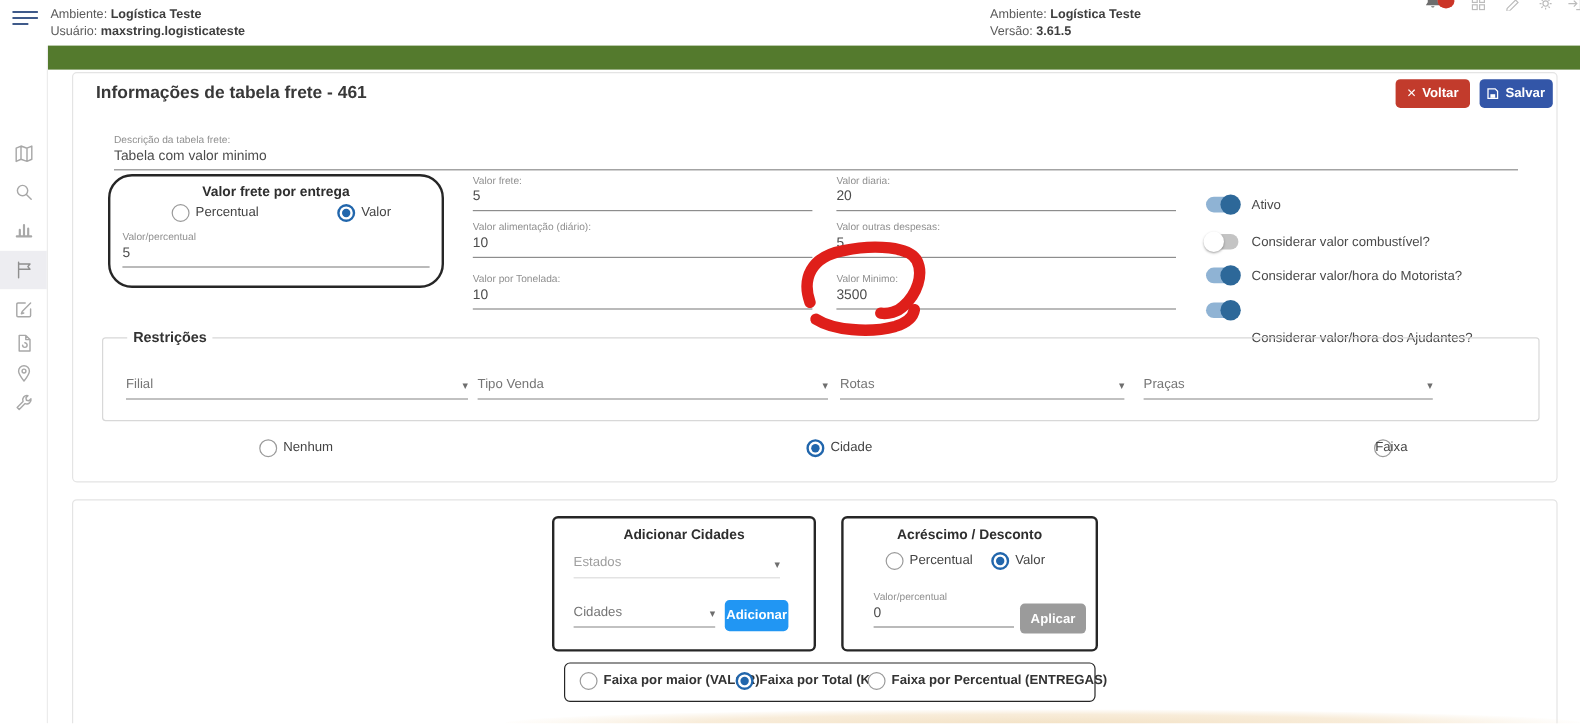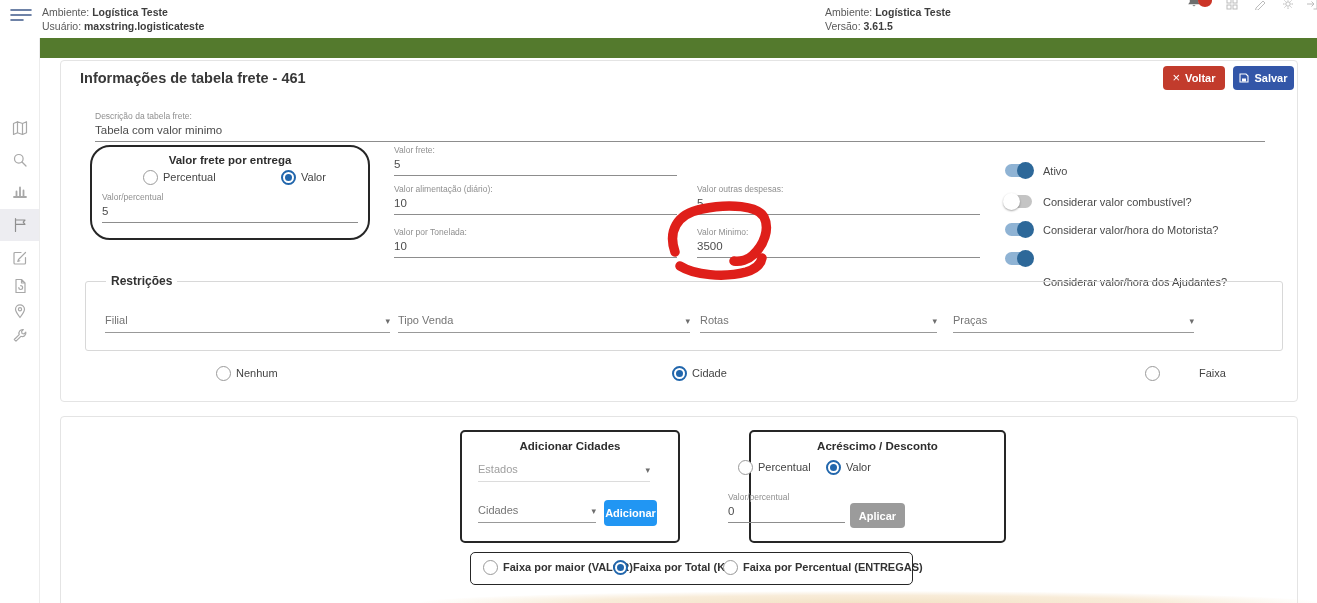--- a/index.html
+++ b/index.html
@@ -225,20 +225,24 @@
   </div>
   <div class="fld" style="left:394px; top:184px; width:283px;">
     <div class="flabel">Valor alimentação (diário):</div>
     <div class="fvalue">10</div>
   </div>
   <div class="fld" style="left:394px; top:227px; width:283px;">
     <div class="flabel">Valor por Tonelada:</div>
     <div class="fvalue">10</div>
   </div>
 
+  <div class="fld" style="left:697px; top:145px; width:283px;">
+    <div class="flabel">Valor diaria:</div>
+    <div class="fvalue">20</div>
+  </div>
   <div class="fld" style="left:697px; top:184px; width:283px;">
     <div class="flabel">Valor outras despesas:</div>
     <div class="fvalue">5</div>
   </div>
   <div class="fld" style="left:697px; top:227px; width:283px;">
     <div class="flabel">Valor Minimo:</div>
     <div class="fvalue">3500</div>
   </div>
 
   <div class="abs marker" style="left:660px; top:200px; width:120px; height:85px; pointer-events:none;">
@@ -286,40 +290,40 @@
   <div class="ddl" style="left:953px; top:314px; width:241px;">
     <span>Praças</span>
     <span class="caret">▾</span>
   </div>
 
   <div class="radio" style="left:216px; top:366px;"></div>
   <div class="rlabel" style="left:236px; top:367px;text-align:right;">Nenhum</div>
   <div class="radio sel" style="left:672px; top:366px;"></div>
   <div class="rlabel" style="left:692px; top:367px;">Cidade</div>
   <div class="radio" style="left:1145px; top:366px;"></div>
-  <div class="rlabel" style="left:1165px; top:367px;padding-left:34px;">Faixa</div>
+  <div class="rlabel" style="left:1112px; top:367px;padding-left:34px;">Faixa</div>
 
   <div class="card" style="left:60px; top:416px; width:1238px; height:200px;"></div>
 
   <div class="bbox" style="left:460px; top:430px; width:220px; height:113px;">
     <div class="btitle" style="top:8px;">Adicionar Cidades</div>
   </div>
   <div class="ddl muted" style="left:478px; top:463px; width:172px;">
     <span>Estados</span>
     <span class="caret">▾</span>
   </div>
   <div class="ddl" style="left:478px; top:504px; width:118px;">
     <span>Cidades</span>
     <span class="caret">▾</span>
   </div>
   <div class="btn btn-adicionar" style="left:604px; top:500px; width:53px; height:26px;">
     <span>Adicionar</span>
   </div>
 
-  <div class="bbox" style="left:701px; top:430px; width:257px; height:113px;margin-left:48px;">
+  <div class="bbox" style="left:701px; top:430px; width:214px; height:113px;">
     <div class="btitle" style="top:8px;">Acréscimo / Desconto</div>
   </div>
   <div class="radio" style="left:738px; top:460px;"></div>
   <div class="rlabel" style="left:758px; top:461px;">Percentual</div>
   <div class="radio sel" style="left:826px; top:460px;"></div>
   <div class="rlabel" style="left:846px; top:461px;">Valor</div>
   <div class="fld" style="left:728px; top:492px; width:117px;">
     <div class="flabel">Valor/percentual</div>
     <div class="fvalue">0</div>
   </div>

